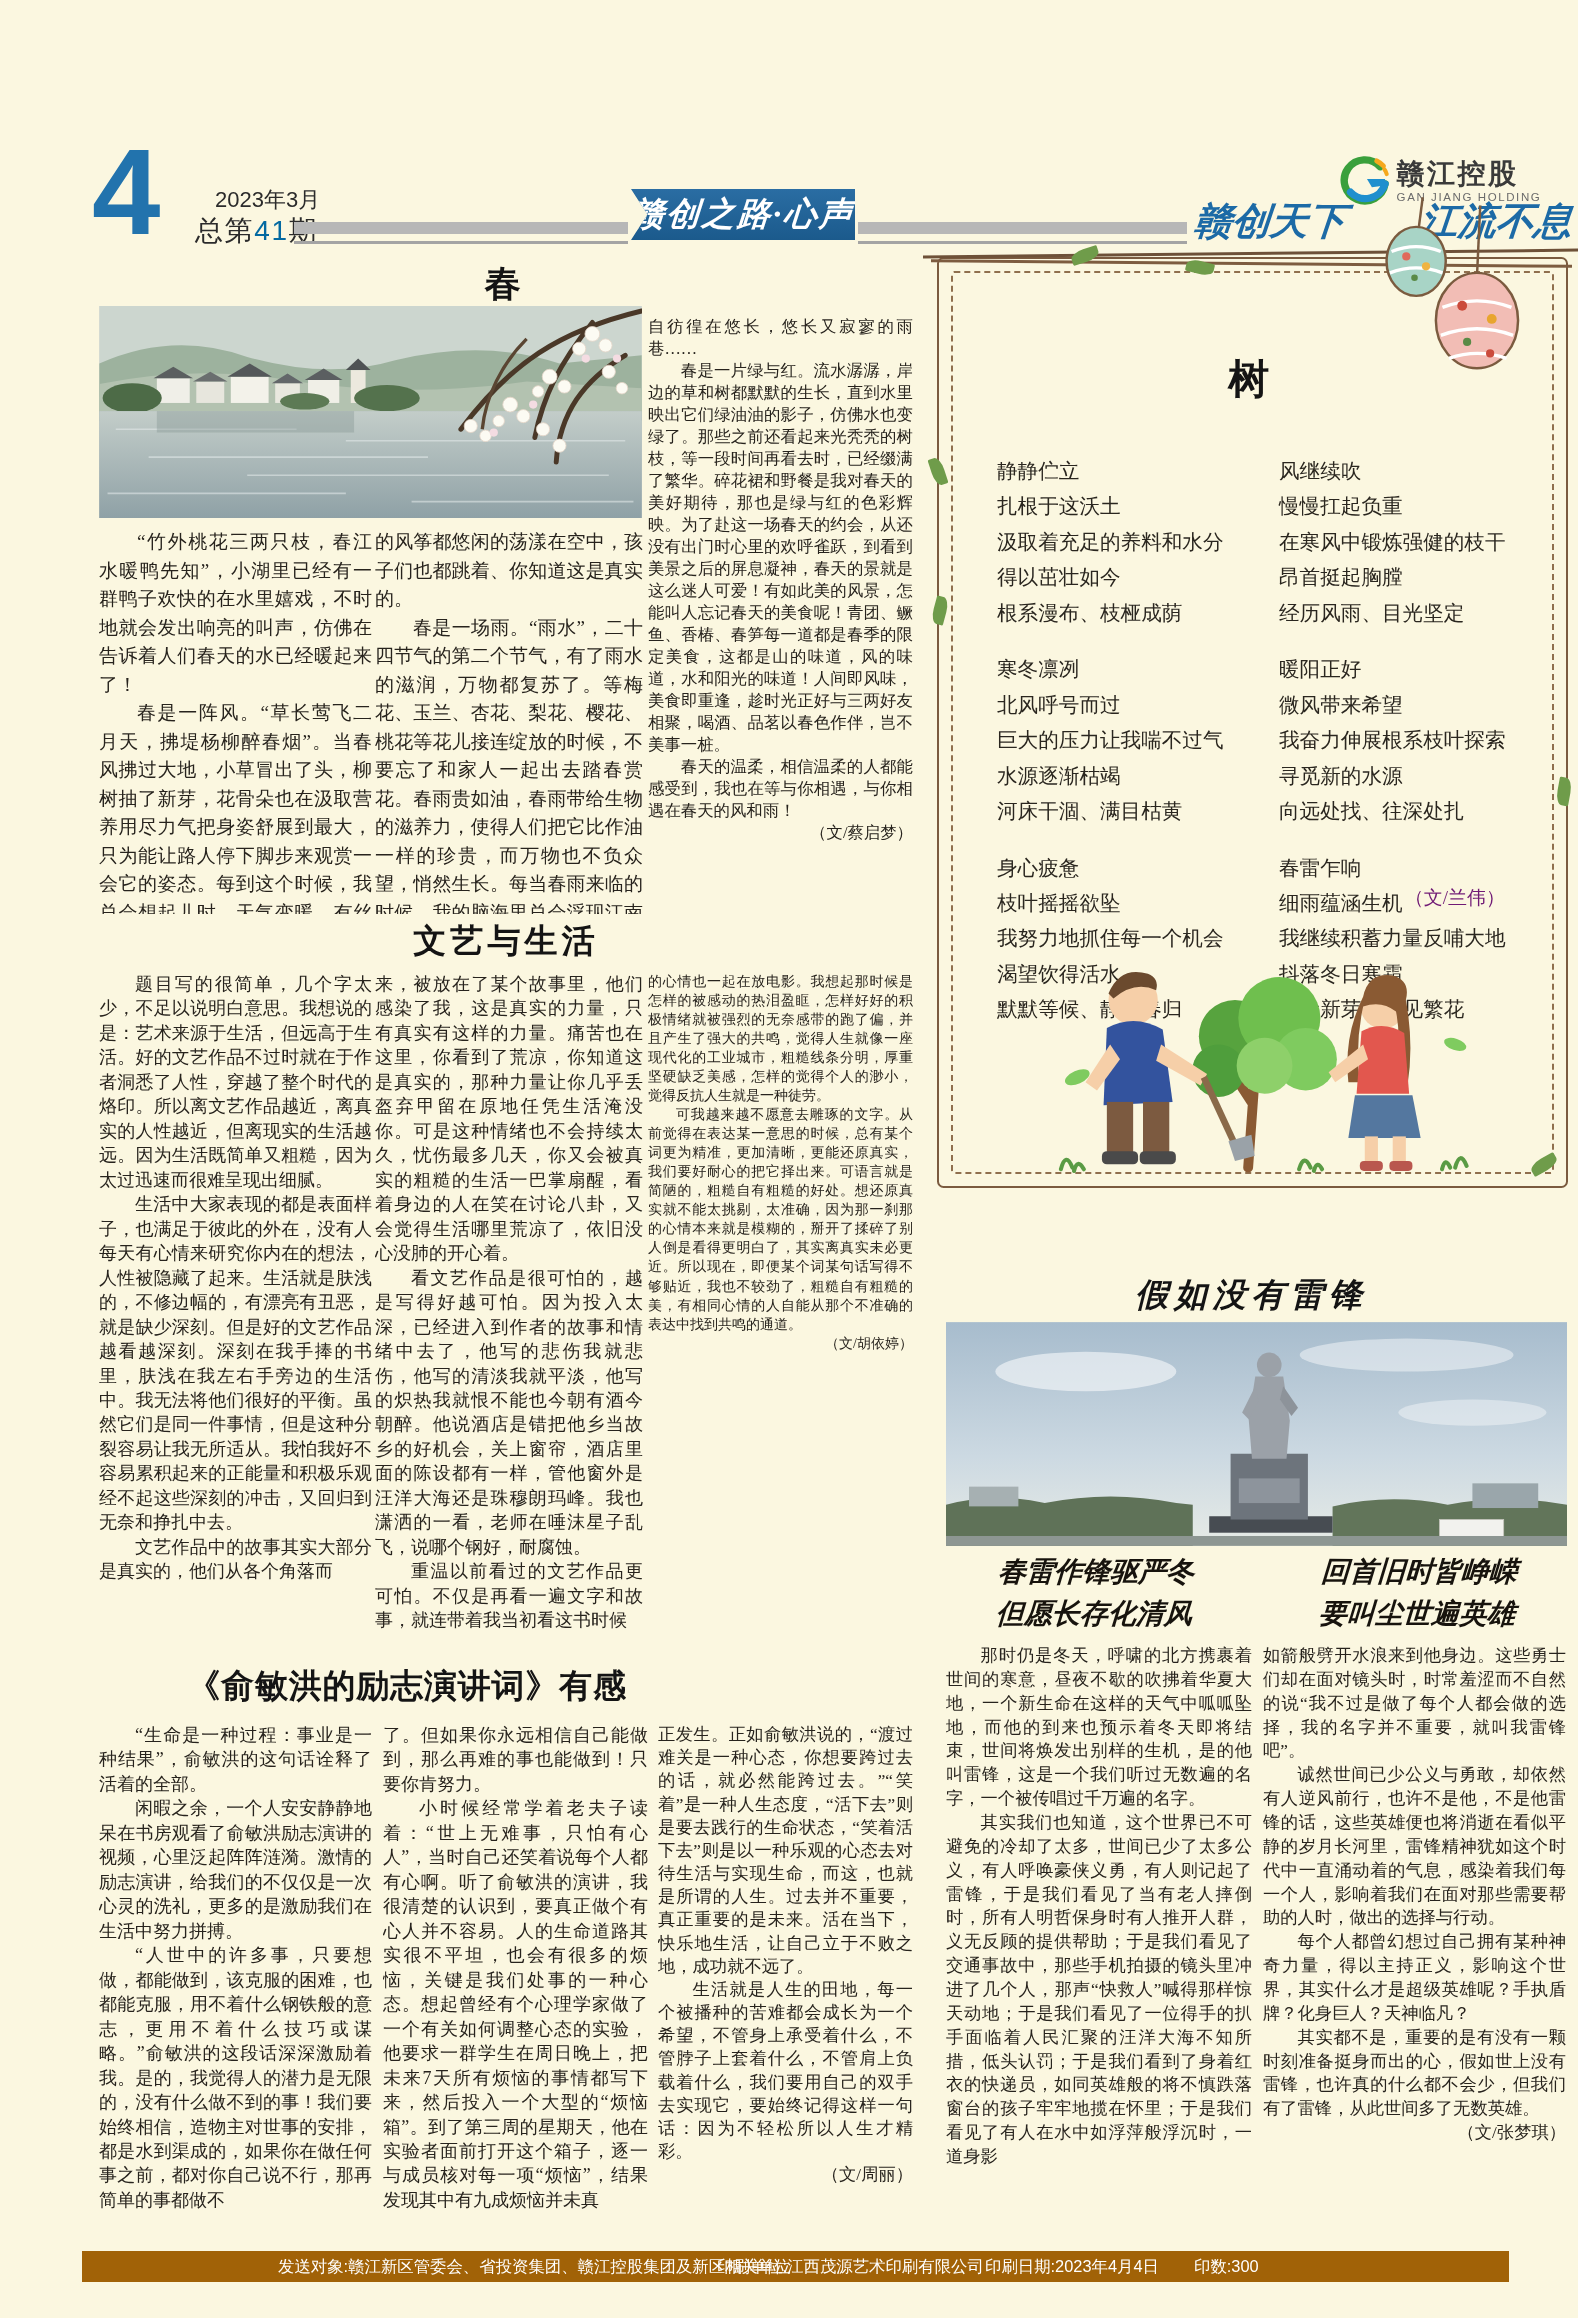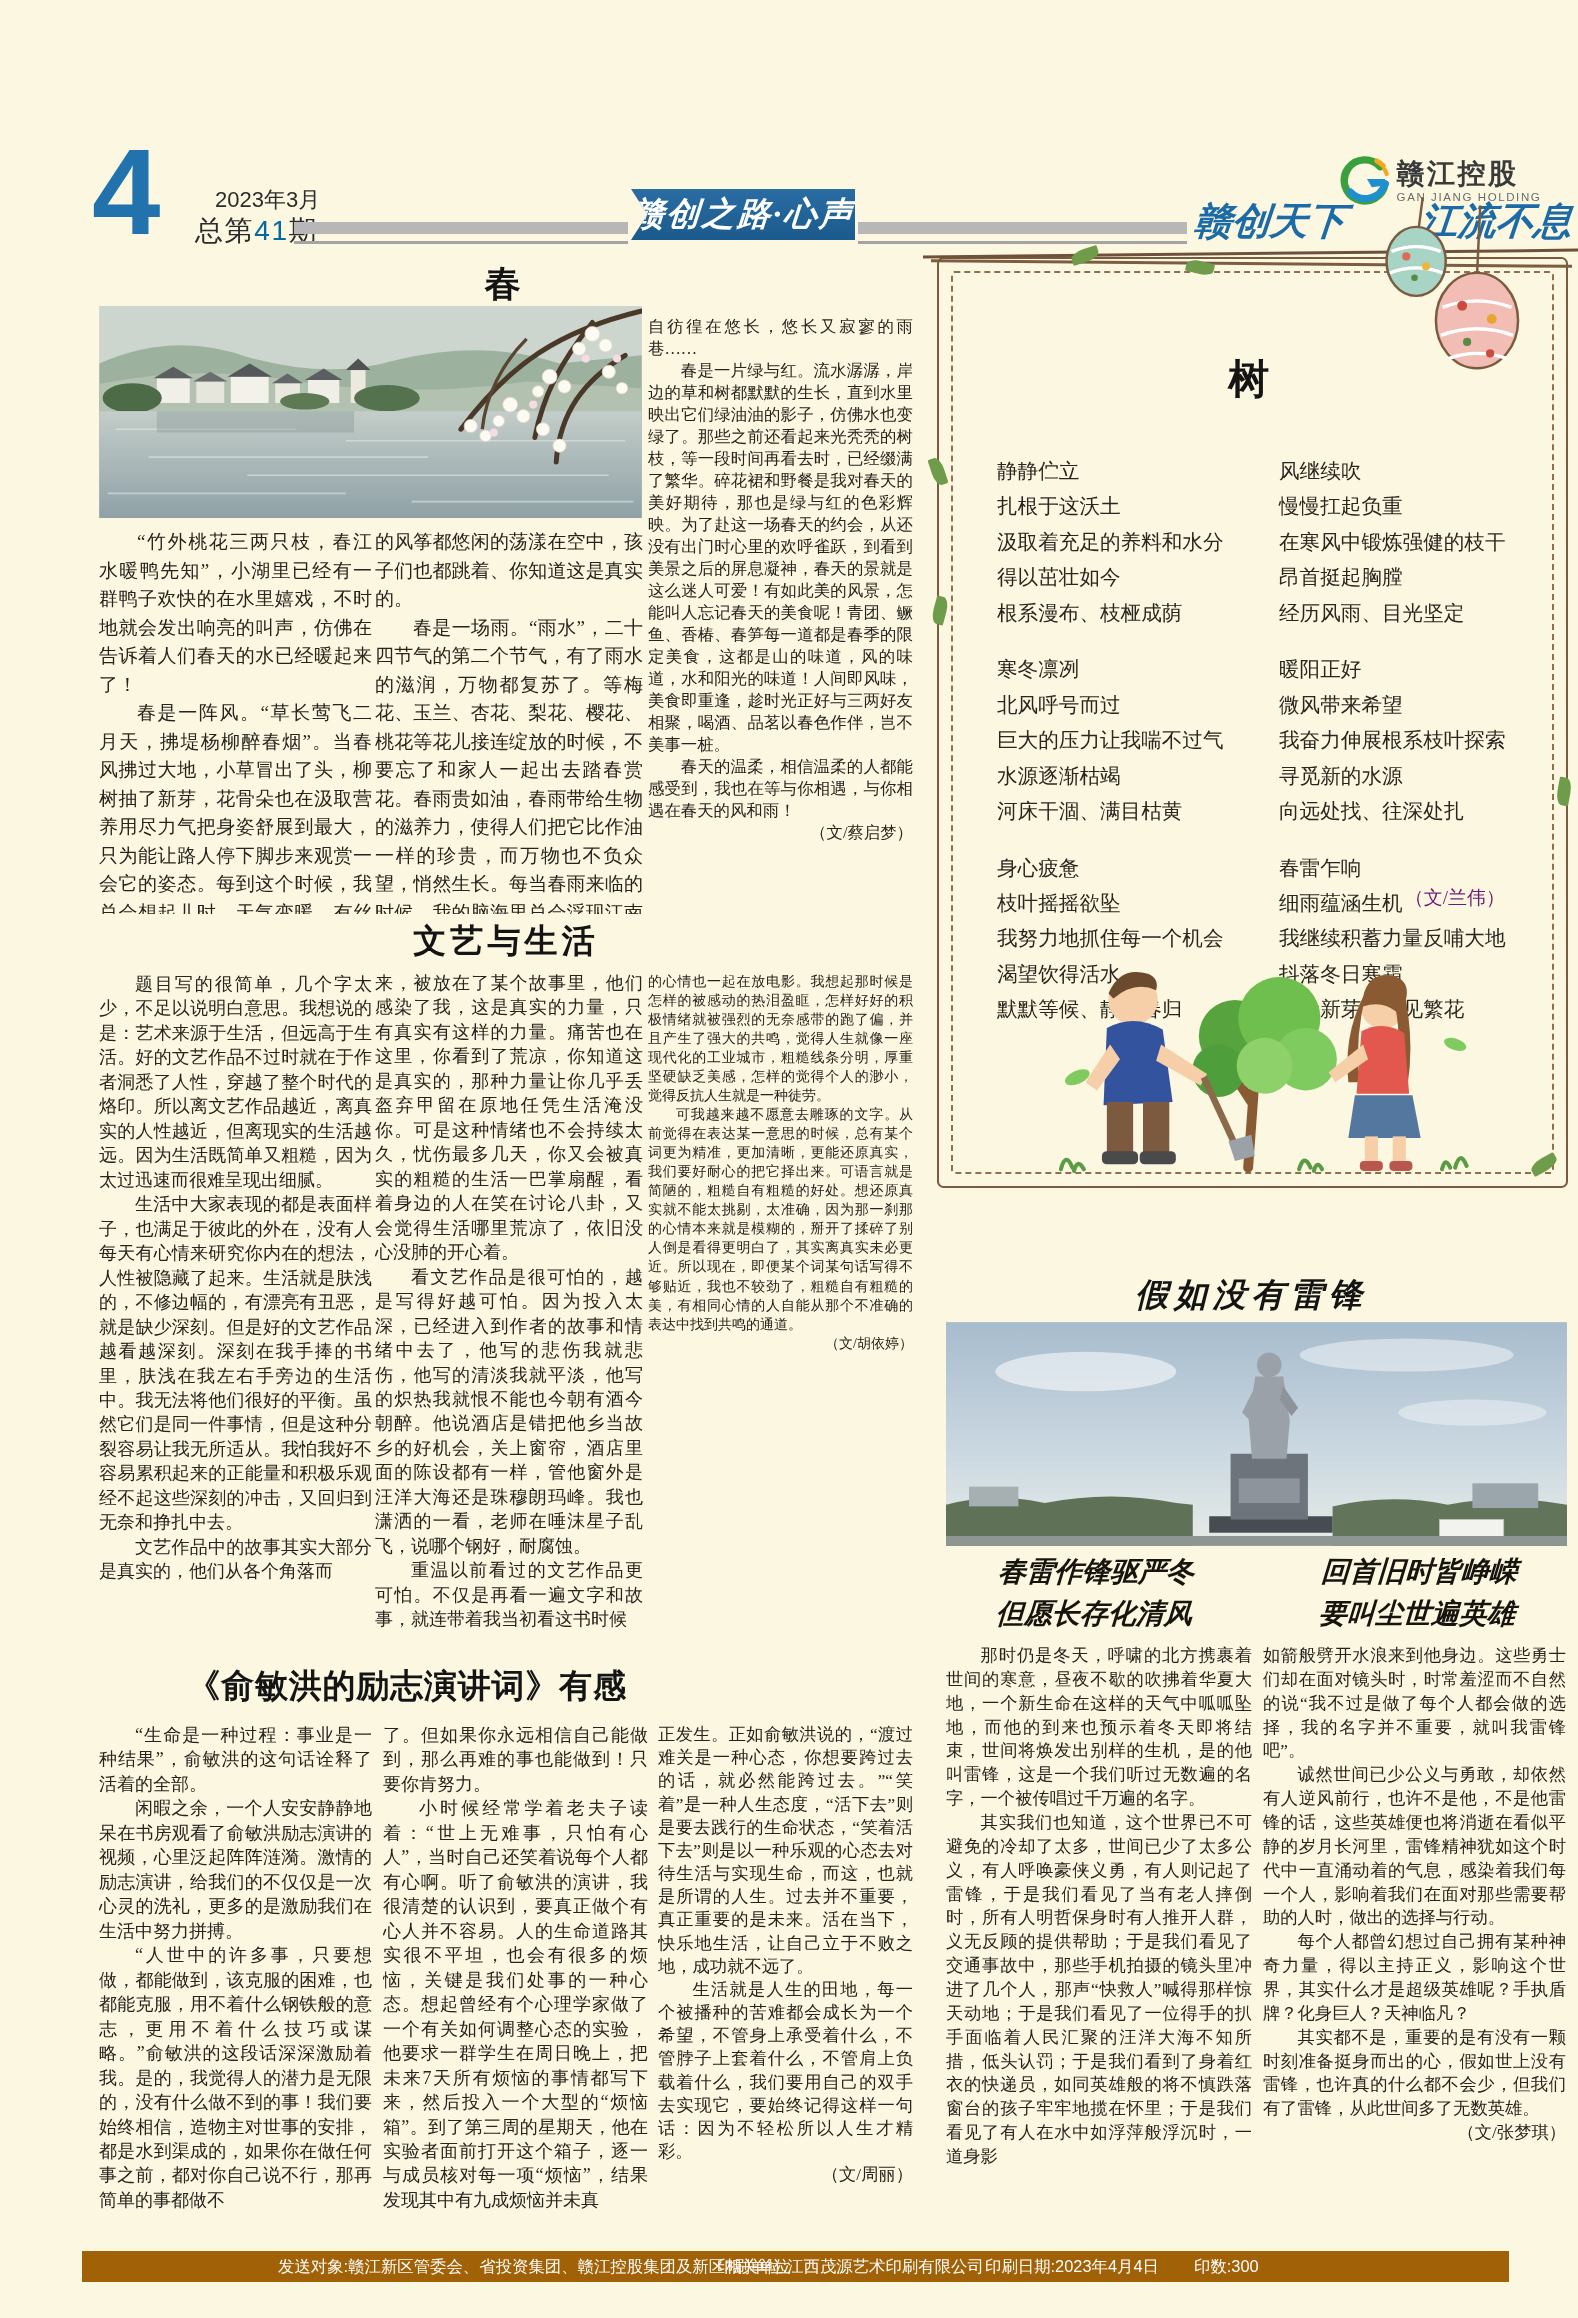--- a/index.html
+++ b/index.html
@@ -37,21 +37,21 @@
   .hl-leifeng{left:937px;top:1273px;width:629px;font-size:33px;letter-spacing:5.8px;font-style:italic;}
   
   .col{position:absolute;text-align:justify;color:#27231d;overflow:hidden;}
   .col p{margin:0;text-indent:2em;}
   .col p.cont{text-indent:0;}
   .byline{text-align:right;margin-top:3.3px;}
   .c-sp1{left:99px;top:528px;width:273px;height:386px;font-size:19px;line-height:1.5;}
   .c-sp2{left:375px;top:528px;width:268px;height:386px;font-size:19px;line-height:1.5;}
   .c-sp3{left:648px;top:316px;width:265px;height:599px;font-size:16.4px;line-height:1.34;}
   .c-wy1{left:99px;top:972px;width:273px;height:687px;font-size:18px;line-height:1.36;}
-  .c-wy2{left:375px;top:972px;width:268px;height:687px;font-size:18px;line-height:1.36;font-family:Liberation Mono, monospace;}
+  .c-wy2{left:375px;top:972px;width:268px;height:687px;font-size:18px;line-height:1.36;}
   .c-wy3{left:648px;top:972px;width:265px;height:687px;font-size:14px;line-height:1.36;}
   .c-yu1{left:99px;top:1723px;width:273px;height:518px;font-size:18px;line-height:1.36;}
   .c-yu2{left:383px;top:1723px;width:265px;height:518px;font-size:18px;line-height:1.36;}
   .c-yu3{left:658px;top:1723px;width:255px;height:518px;font-size:17.3px;line-height:1.34;}
   .c-lf1{left:946px;top:1644px;width:306px;height:599px;font-size:17.3px;line-height:1.38;}
   .c-lf2{left:1263px;top:1644px;width:303px;height:599px;font-size:17.3px;line-height:1.38;}
   
   .photo{position:absolute;display:block;}
   
   .poem-box{position:absolute;left:937px;top:257px;width:627px;height:927px;

